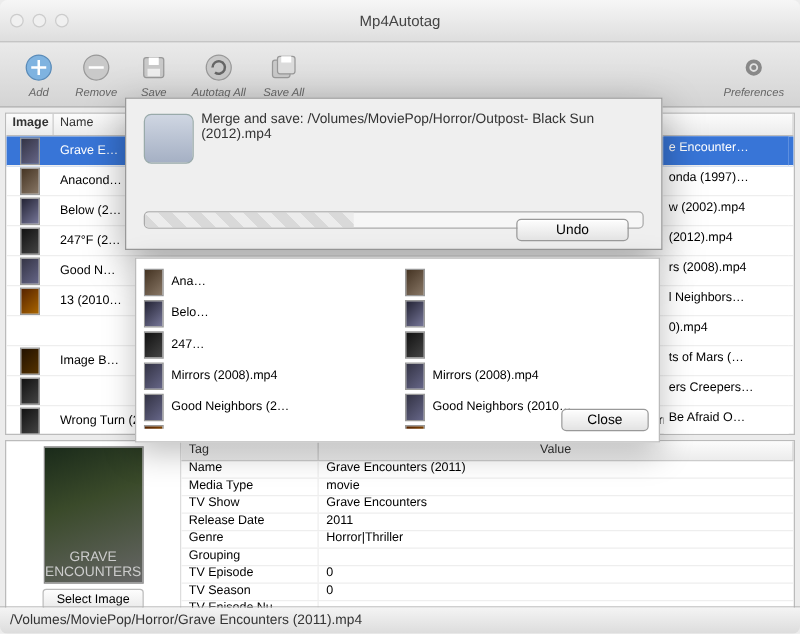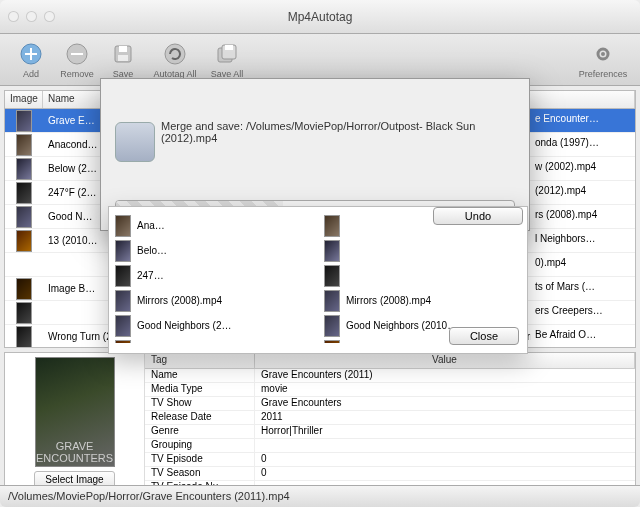--- a/index.html
+++ b/index.html
@@ -6,27 +6,27 @@
 body { background: #ececec; width: 640px; height: 507px; overflow: hidden; position: relative; }
 
 .titlebar { height: 34px; background: linear-gradient(#f6f6f6, #dedede); border-bottom: 1px solid #aaa; display: flex; align-items: center; padding: 0 8px; border-top-left-radius: 6px; border-top-right-radius: 6px; position: relative; }
 .traffic { display: flex; gap: 7px; }
 .traffic span { width: 11px; height: 11px; border-radius: 50%; border: 1px solid rgba(0,0,0,0.15); background: #f0f0f0; }
 .titlebar .title { position: absolute; left: 0; right: 0; text-align: center; font-size: 12px; color: #444; pointer-events: none; }
 
 .toolbar { height: 52px; background: linear-gradient(#eaeaea, #d4d4d4); border-bottom: 1px solid #aaa; display: flex; align-items: center; padding: 2px 8px; }
 .tool-btn { display: flex; flex-direction: column; align-items: center; justify-content: center; width: 46px; height: 48px; color: #555; border-radius: 4px; }
 .tool-btn .icon { width: 26px; height: 26px; display: flex; align-items: center; justify-content: center; }
-.tool-btn .lbl { font-size: 9px; color: #666; margin-top: 2px; white-space: nowrap; }
+.tool-btn .lbl { font-size: 9px; color: #666; margin-top: 2px; white-space: nowrap; font-style: italic; }
 .toolbar .spacer { flex: 1; }
 
 .main-grid { height: 258px; border: 1px solid #bbb; margin: 4px; background: #fff; position: relative; overflow: hidden; }
 .grid-header { display: flex; height: 18px; background: linear-gradient(#fcfcfc, #ececec); border-bottom: 1px solid #bbb; }
 .gh { border-right: 1px solid #ccc; padding: 2px 5px; font-size: 10px; color: #333; overflow: hidden; white-space: nowrap; }
-.col-image { width: 38px; }
+.col-image { width: 38px; font-weight: bold; }
 .col-name { width: 60px; }
 .col-origin { width: 140px; }
 .col-new { flex: 1; }
 
 .grid-body { height: 240px; overflow: hidden; }
 .row { display: flex; height: 24px; border-bottom: 1px solid #eee; align-items: center; }
 .row.selected { background: #3875d7; color: #fff; }
 .cell { padding: 2px 5px; overflow: hidden; white-space: nowrap; text-overflow: ellipsis; font-size: 10px; }
 .cell.image { width: 38px; display: flex; align-items: center; justify-content: center; }
 .cell.name { width: 60px; }
@@ -51,33 +51,33 @@
 .dh.tag { width: 110px; }
 .dh.val { flex: 1; text-align: center; }
 .detail-rows { overflow: hidden; }
 .drow { display: flex; height: 14px; border-bottom: 1px solid #eee; }
 .drow .dtag { width: 110px; padding: 0 6px; font-size: 10px; border-right: 1px solid #eee; }
 .drow .dval { flex: 1; padding: 0 6px; font-size: 10px; }
 
 .statusbar { position: absolute; bottom: 0; left: 0; right: 0; height: 22px; background: linear-gradient(#f4f4f4, #dcdcdc); border-top: 1px solid #aaa; padding: 4px 8px; font-size: 11px; color: #333; border-bottom-left-radius: 6px; border-bottom-right-radius: 6px;}
 
 .modal { position: absolute; left: 100px; top: 78px; width: 430px; background: #efefef; border: 1px solid #999; box-shadow: 0 10px 30px rgba(0,0,0,0.35); }
-.modal-inner { padding: 10px; margin-top: 31px; }
+.modal-inner { padding: 10px; }
 .modal-msg { font-size: 11px; color: #333; min-height: 64px; padding-left: 50px; position: relative; }
 .modal-msg::before { content: ""; position: absolute; left: 4px; top: 2px; width: 38px; height: 38px; border-radius: 6px; background: linear-gradient(#cfd6e2, #a5b0c4); border: 1px solid #9aa; }
 .progress-wrap { margin: 16px 4px 6px 4px; height: 14px; border: 1px solid #aaa; border-radius: 4px; background: #f6f6f6; overflow: hidden; position: relative;}
 .progress-bar { height: 100%; width: 42%; background: repeating-linear-gradient(45deg, #d9d9d9 0 8px, #ececec 8px 16px); }
 
 .results-panel { position: absolute; left: 108px; top: 206px; width: 420px; background: #fff; border: 1px solid #bbb; box-shadow: 0 8px 24px rgba(0,0,0,0.25); padding: 6px 6px 10px 6px; }
 .res-cols { display: flex; gap: 12px; height: 130px; overflow: hidden; }
 .res-col { width: 50%; }
 .res-item { display: flex; align-items: center; height: 25px; gap: 6px; text-align: right; }
 .res-item .thumb { width: 16px; height: 22px; }
 .res-item span { font-size: 10px; white-space: nowrap; overflow: hidden; text-overflow: ellipsis; }
-.res-buttons { position: absolute; right: 4px; top: -32px; display: flex; flex-direction: column; gap: 6px; align-items: flex-end; margin-top: 32px; }
+.res-buttons { position: absolute; right: 24px; top: -32px; display: flex; flex-direction: column; gap: 6px; align-items: flex-end; }
 .mac-btn { font-size: 11px; border: 1px solid #999; background: linear-gradient(#fdfdfd,#e3e3e3); padding: 2px 20px; border-radius: 4px; box-shadow: 0 1px 0 #fff inset; }
 .res-bottom { position: absolute; right: 8px; bottom: 8px; }
 svg { display: block; }
 </style>
 </head>
 <body>
 
 <div class="titlebar">
   <div class="traffic">
     <span></span>

